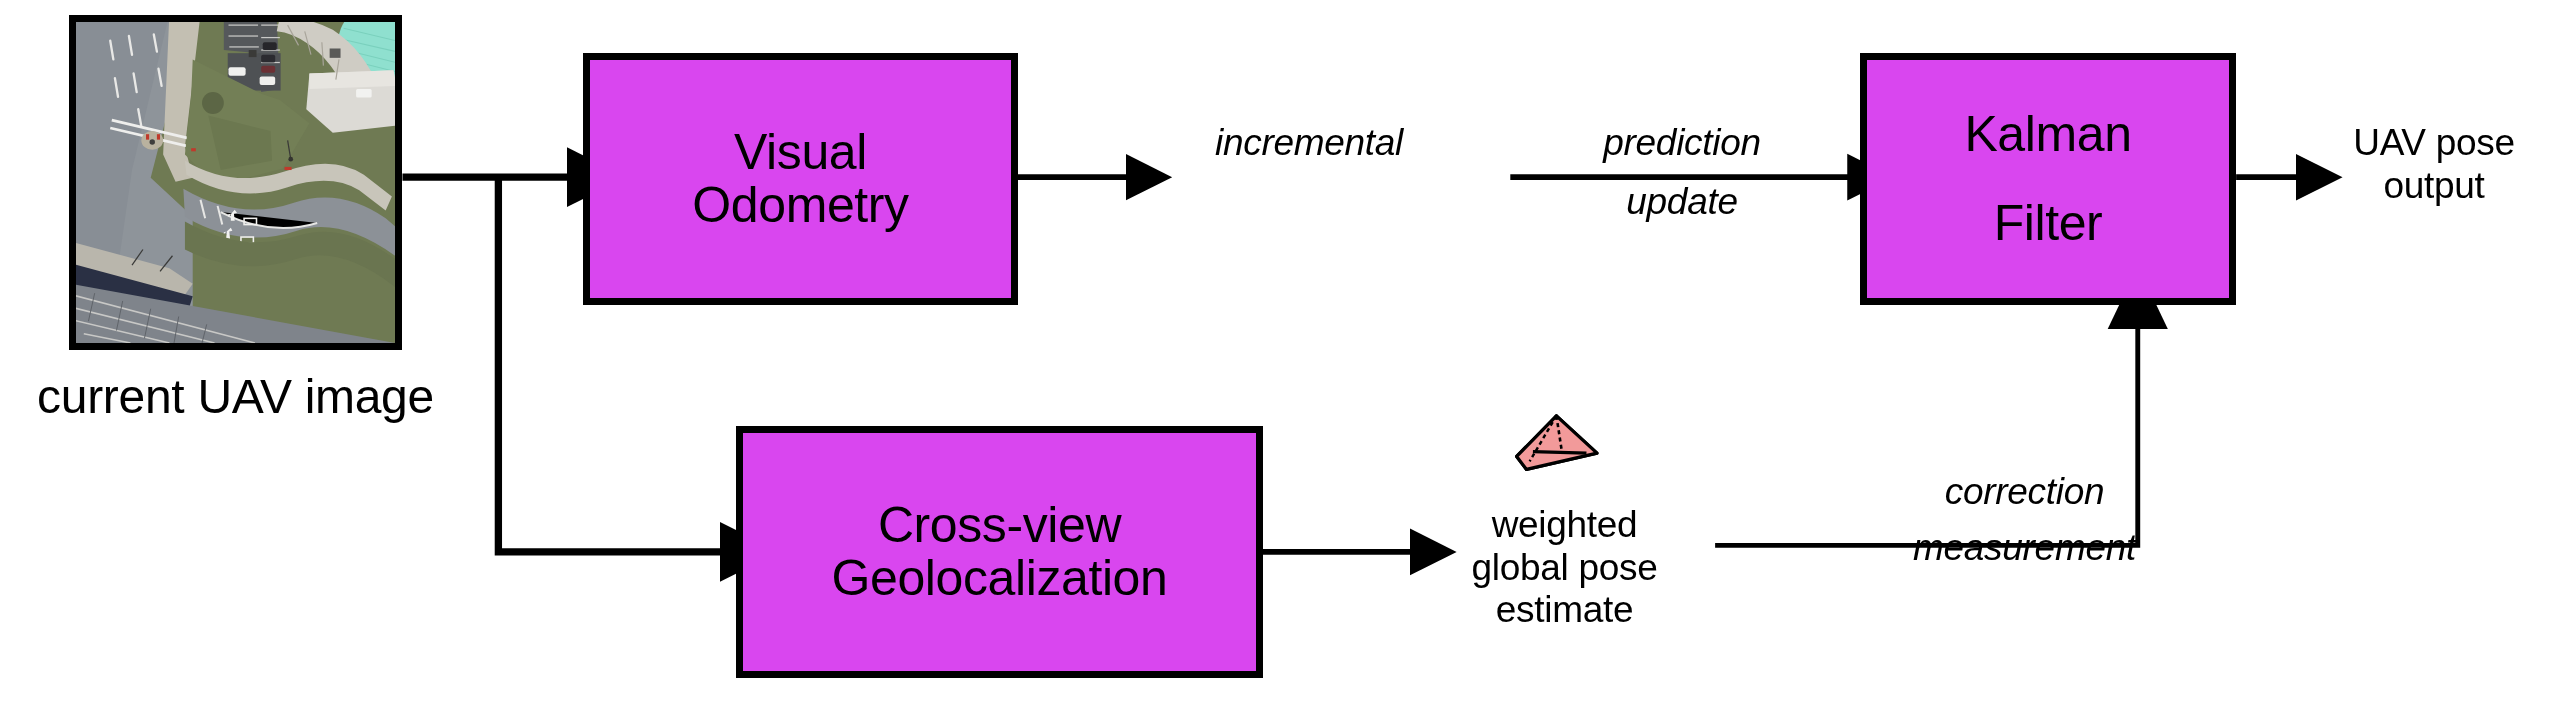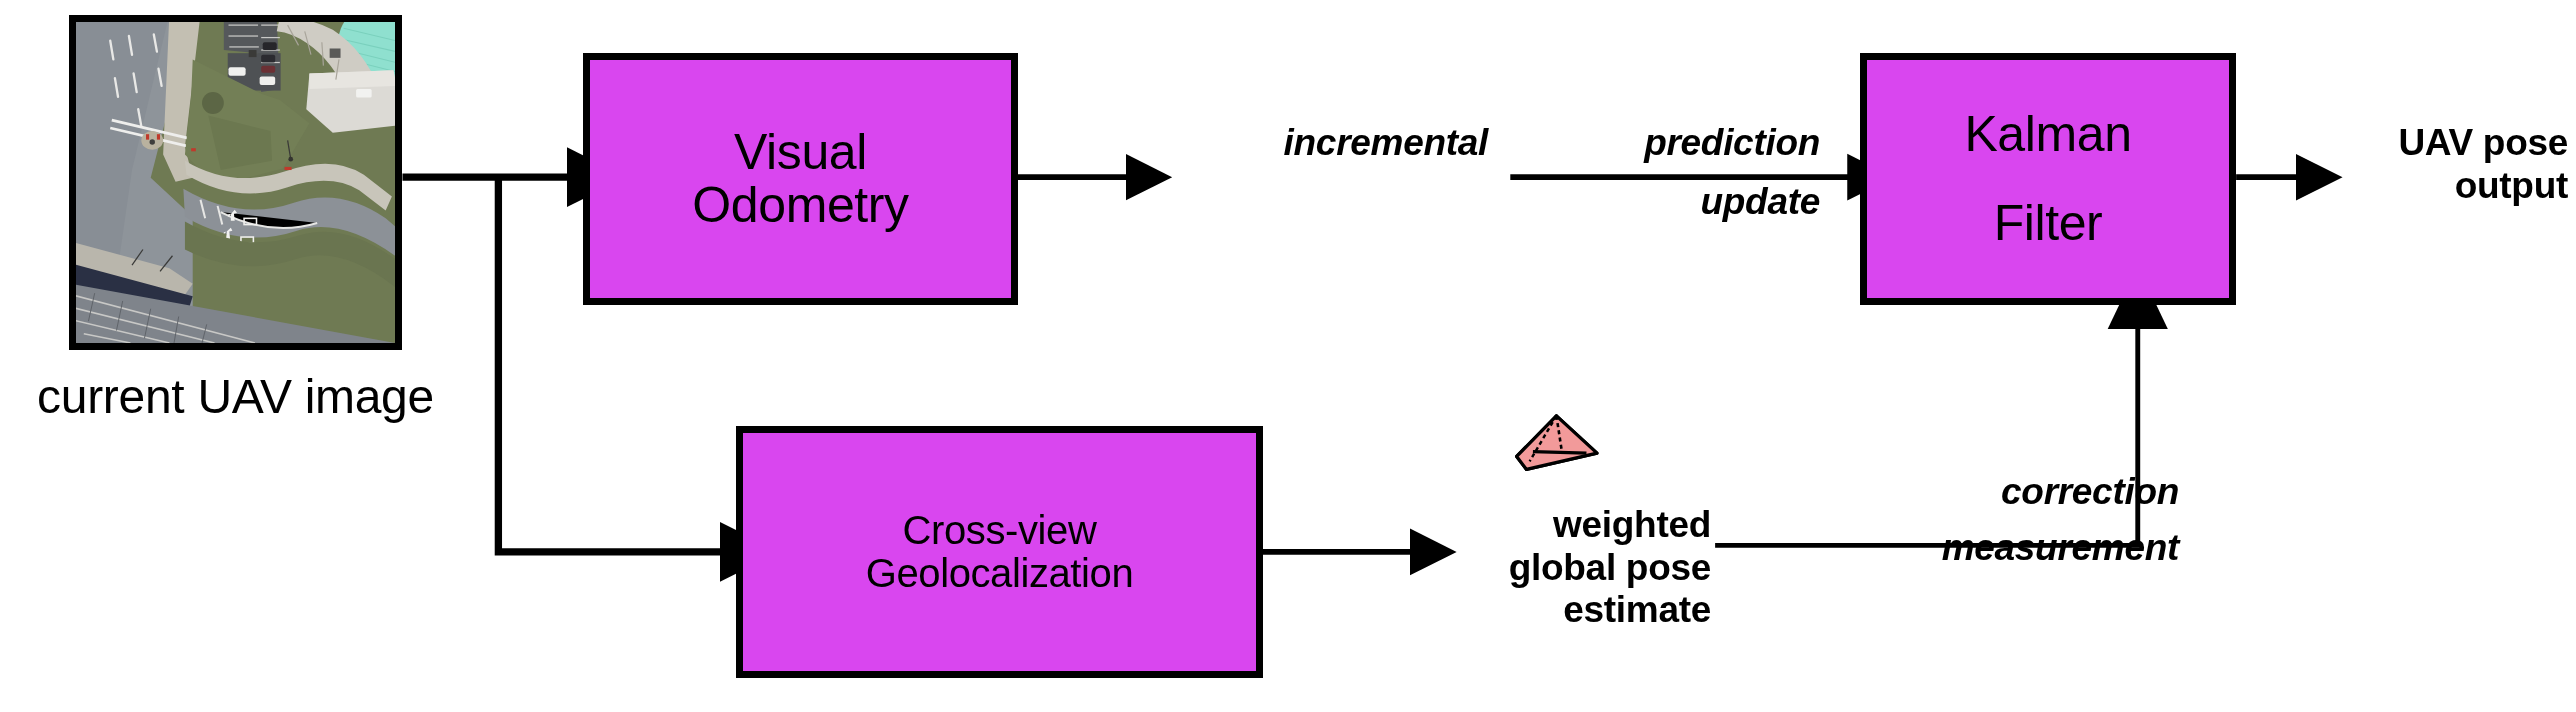--- a/index.html
+++ b/index.html
@@ -78,31 +78,30 @@
   }
   #box-kf {
     left: 1860px; top: 53px;
     width: 376px; height: 252px;
     font-size: 50px;
     gap: 36px;
   }
   #box-cvg {
     left: 736px;  top: 426px;
     width: 527px; height: 252px;
-    font-size: 40px;
+    font-size: 50px;
   }
 
   
   .lbl {
     position: absolute;
-    text-align: right;
+    text-align: center;
     line-height: 1.15;
     letter-spacing: -0.3px;
     white-space: nowrap;
-    font-weight: bold;
   }
   .lbl .ln { display: block; }
   .lbl.it { font-style: italic; }
 
   #lbl-incremental {
     left: 1130px; top: 122px;
     width: 358px;
     font-size: 37px;
   }
   #lbl-prediction {

